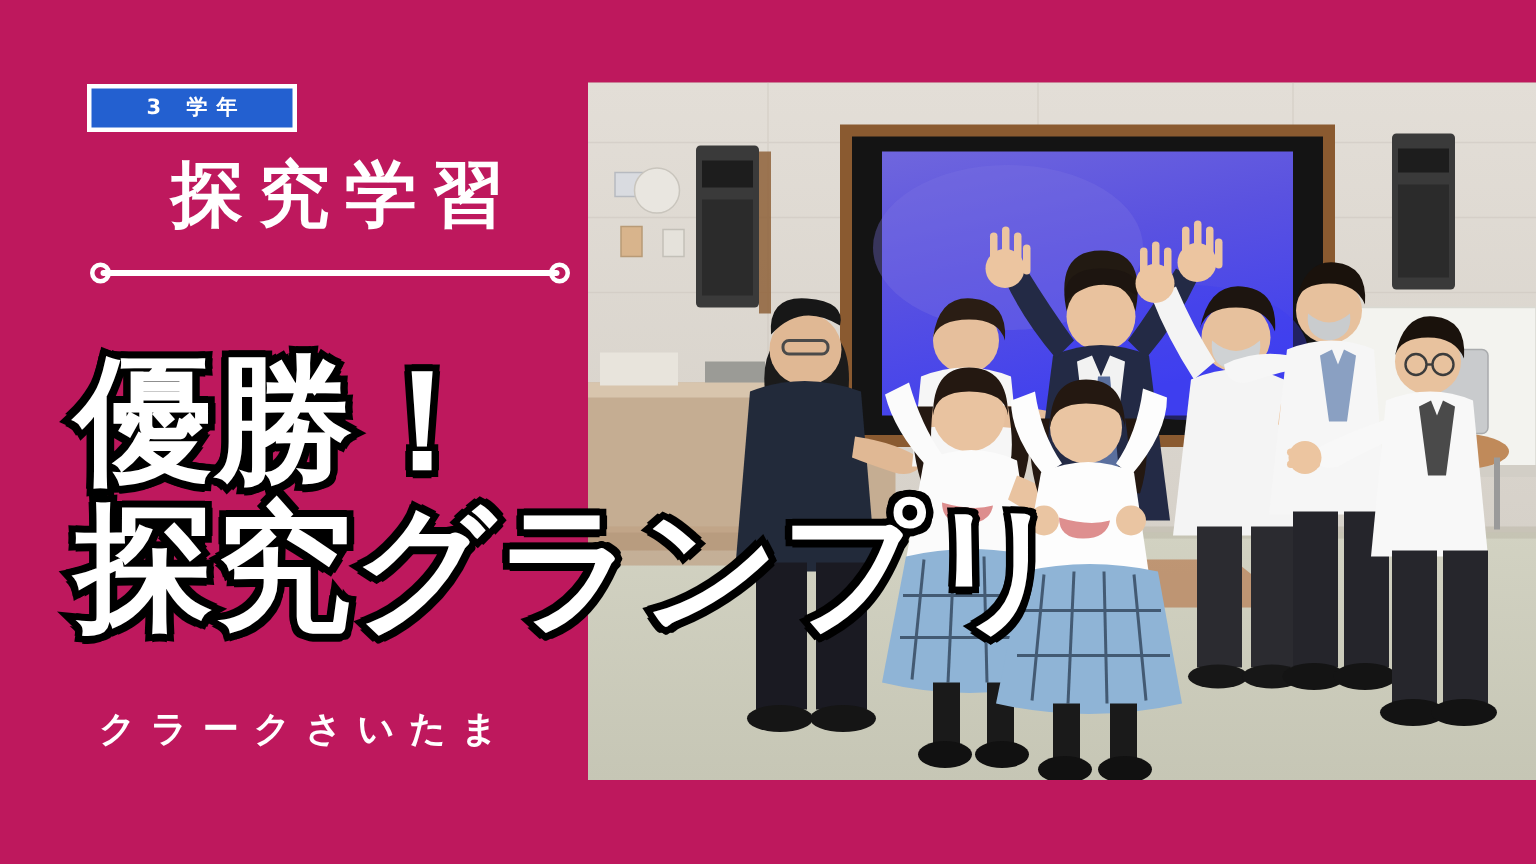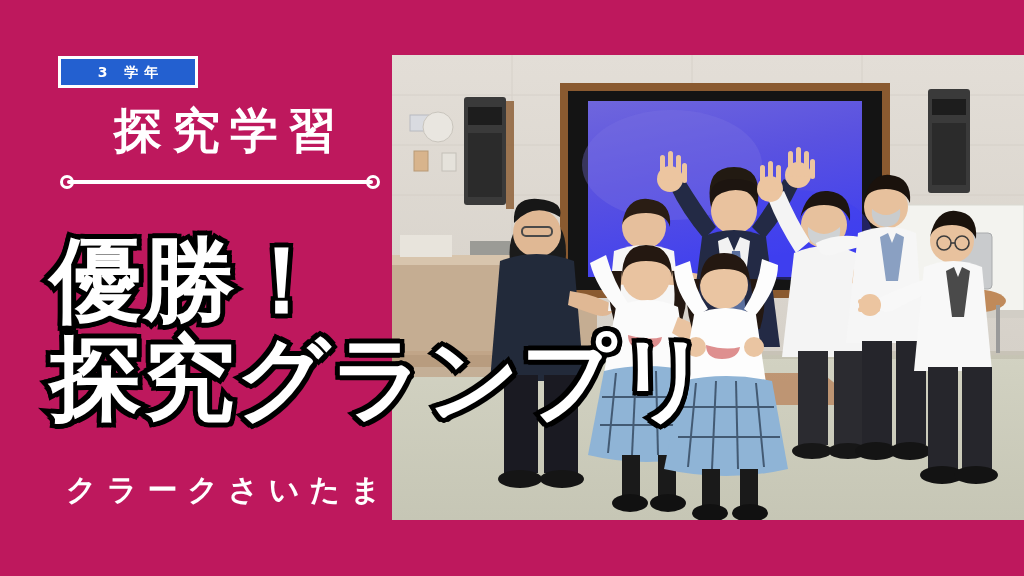--- a/index.html
+++ b/index.html
@@ -114,21 +114,21 @@
     text-shadow:
        4px 4px 0 #000, -4px 4px 0 #000, 4px -4px 0 #000, -4px -4px 0 #000,
        5px 0 0 #000, -5px 0 0 #000, 0 5px 0 #000, 0 -5px 0 #000;
   }
 
   .footer-caption {
     position: absolute;
     left: 56px;
     top: 470px;
     color: #ffffff;
-    font-size: 30px;
+    font-size: 24px;
     font-weight: bold;
     letter-spacing: 10px;
     text-indent: 10px;
     white-space: nowrap;
     font-family: Liberation Mono, monospace;
   }
 </style>
 </head>
 <body>
 

